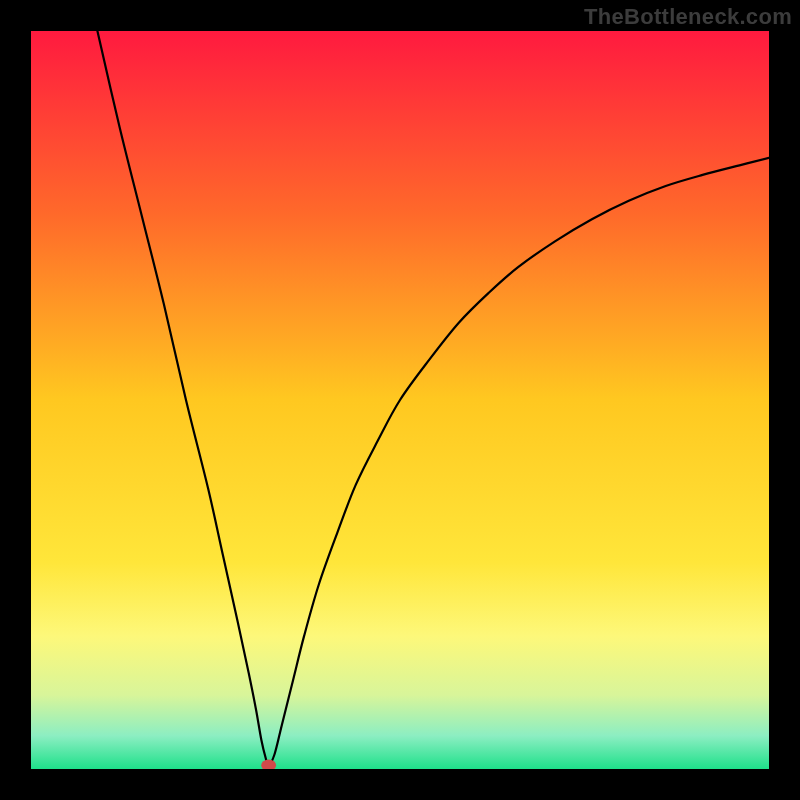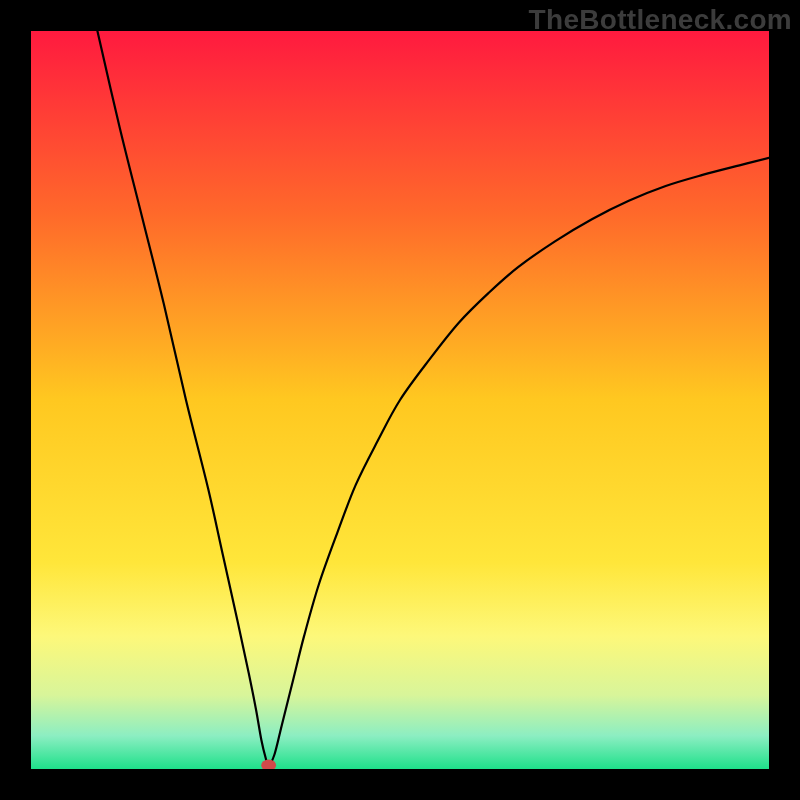--- a/index.html
+++ b/index.html
@@ -17,21 +17,21 @@
     top: 31px;
     width: 738px;
     height: 738px;
     background: #000000;
   }
   .watermark {
     position: absolute;
     top: 4px;
     right: 8px;
     color: #3c3c3c;
-    font-size: 28px;
+    font-size: 22px;
     font-weight: 600;
     letter-spacing: 0.3px;
     font-family: Arial, Helvetica, sans-serif;
   }
   svg {
     display: block;
   }
 </style>
 </head>
 <body>

